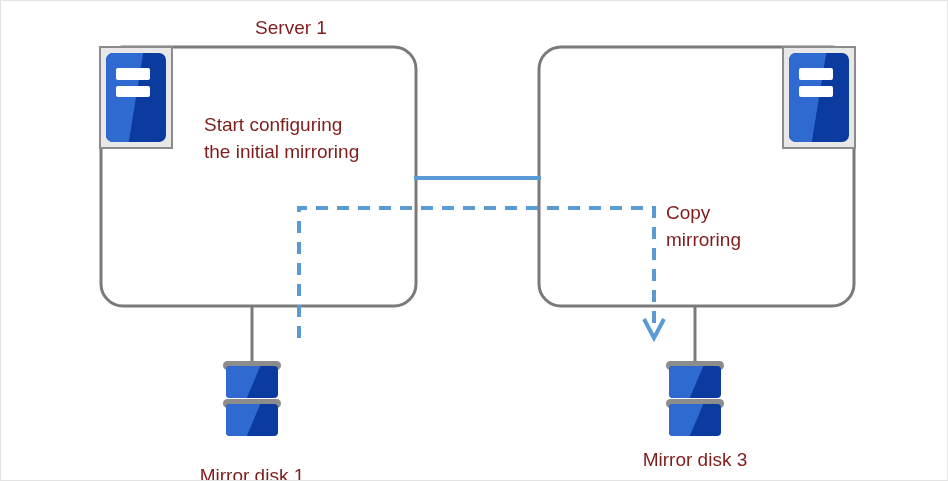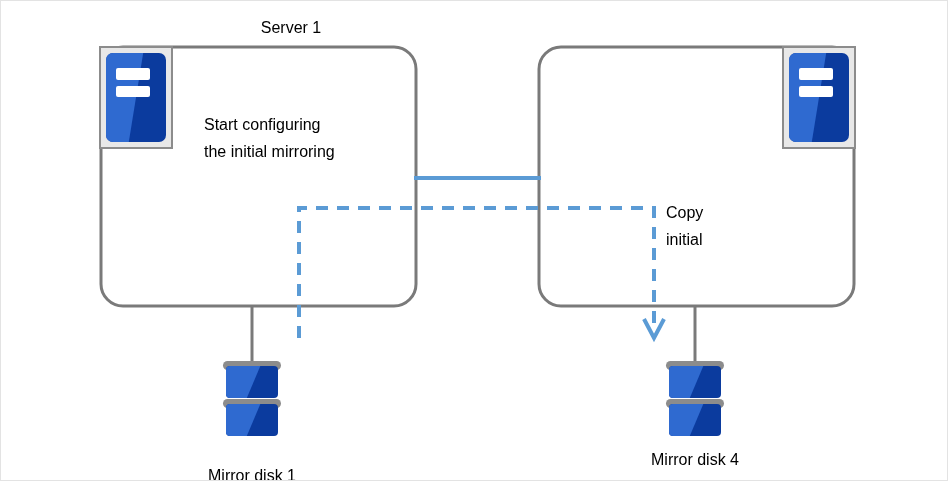--- a/index.html
+++ b/index.html
@@ -19,23 +19,23 @@
   }
   #svg-layer {
     position: absolute;
     left: 0;
     top: 0;
     width: 948px;
     height: 481px;
   }
   .label {
     position: absolute;
-    color: #000000;
+    color: #7f1d1d;
     font-family: "Liberation Sans", sans-serif;
-    font-size: 16px;
+    font-size: 19px;
     line-height: 26px;
     white-space: pre;
   }
   .label-center {
     text-align: center;
     transform: translateX(-50%);
   }
   .label-left {
     text-align: left;
   }
@@ -140,31 +140,31 @@
 
 
   <div class="srv-icon" style="left:781px; top:45px; width:74px; height:103px;">
     <div class="srv-icon-inner">
       <div class="srv-bar b1"></div>
       <div class="srv-bar b2"></div>
     </div>
   </div>
 
   <div class="label label-left" style="left:665px; top:199px;">Copy</div>
-  <div class="label label-left" style="left:665px; top:226px;">initial</div>
+  <div class="label label-left" style="left:665px; top:226px;">mirroring</div>
 
   <div class="disk" style="left:222px; top:360px; width:58px; height:87px;">
     <div class="disk-cap" style="top:0px;"></div>
     <div class="disk-body" style="top:5px;"></div>
     <div class="disk-cap" style="top:38px;"></div>
     <div class="disk-body" style="top:43px;"></div>
   </div>
   <div class="label label-center" style="left:251px; top:446px;margin-top:16px;">Mirror disk 1</div>
 
   <div class="disk" style="left:665px; top:360px; width:58px; height:87px;">
     <div class="disk-cap" style="top:0px;"></div>
     <div class="disk-body" style="top:5px;"></div>
     <div class="disk-cap" style="top:38px;"></div>
     <div class="disk-body" style="top:43px;"></div>
   </div>
-  <div class="label label-center" style="left:694px; top:446px;">Mirror disk 4</div>
+  <div class="label label-center" style="left:694px; top:446px;">Mirror disk 3</div>
 
 </div>
 
 </body></html>

